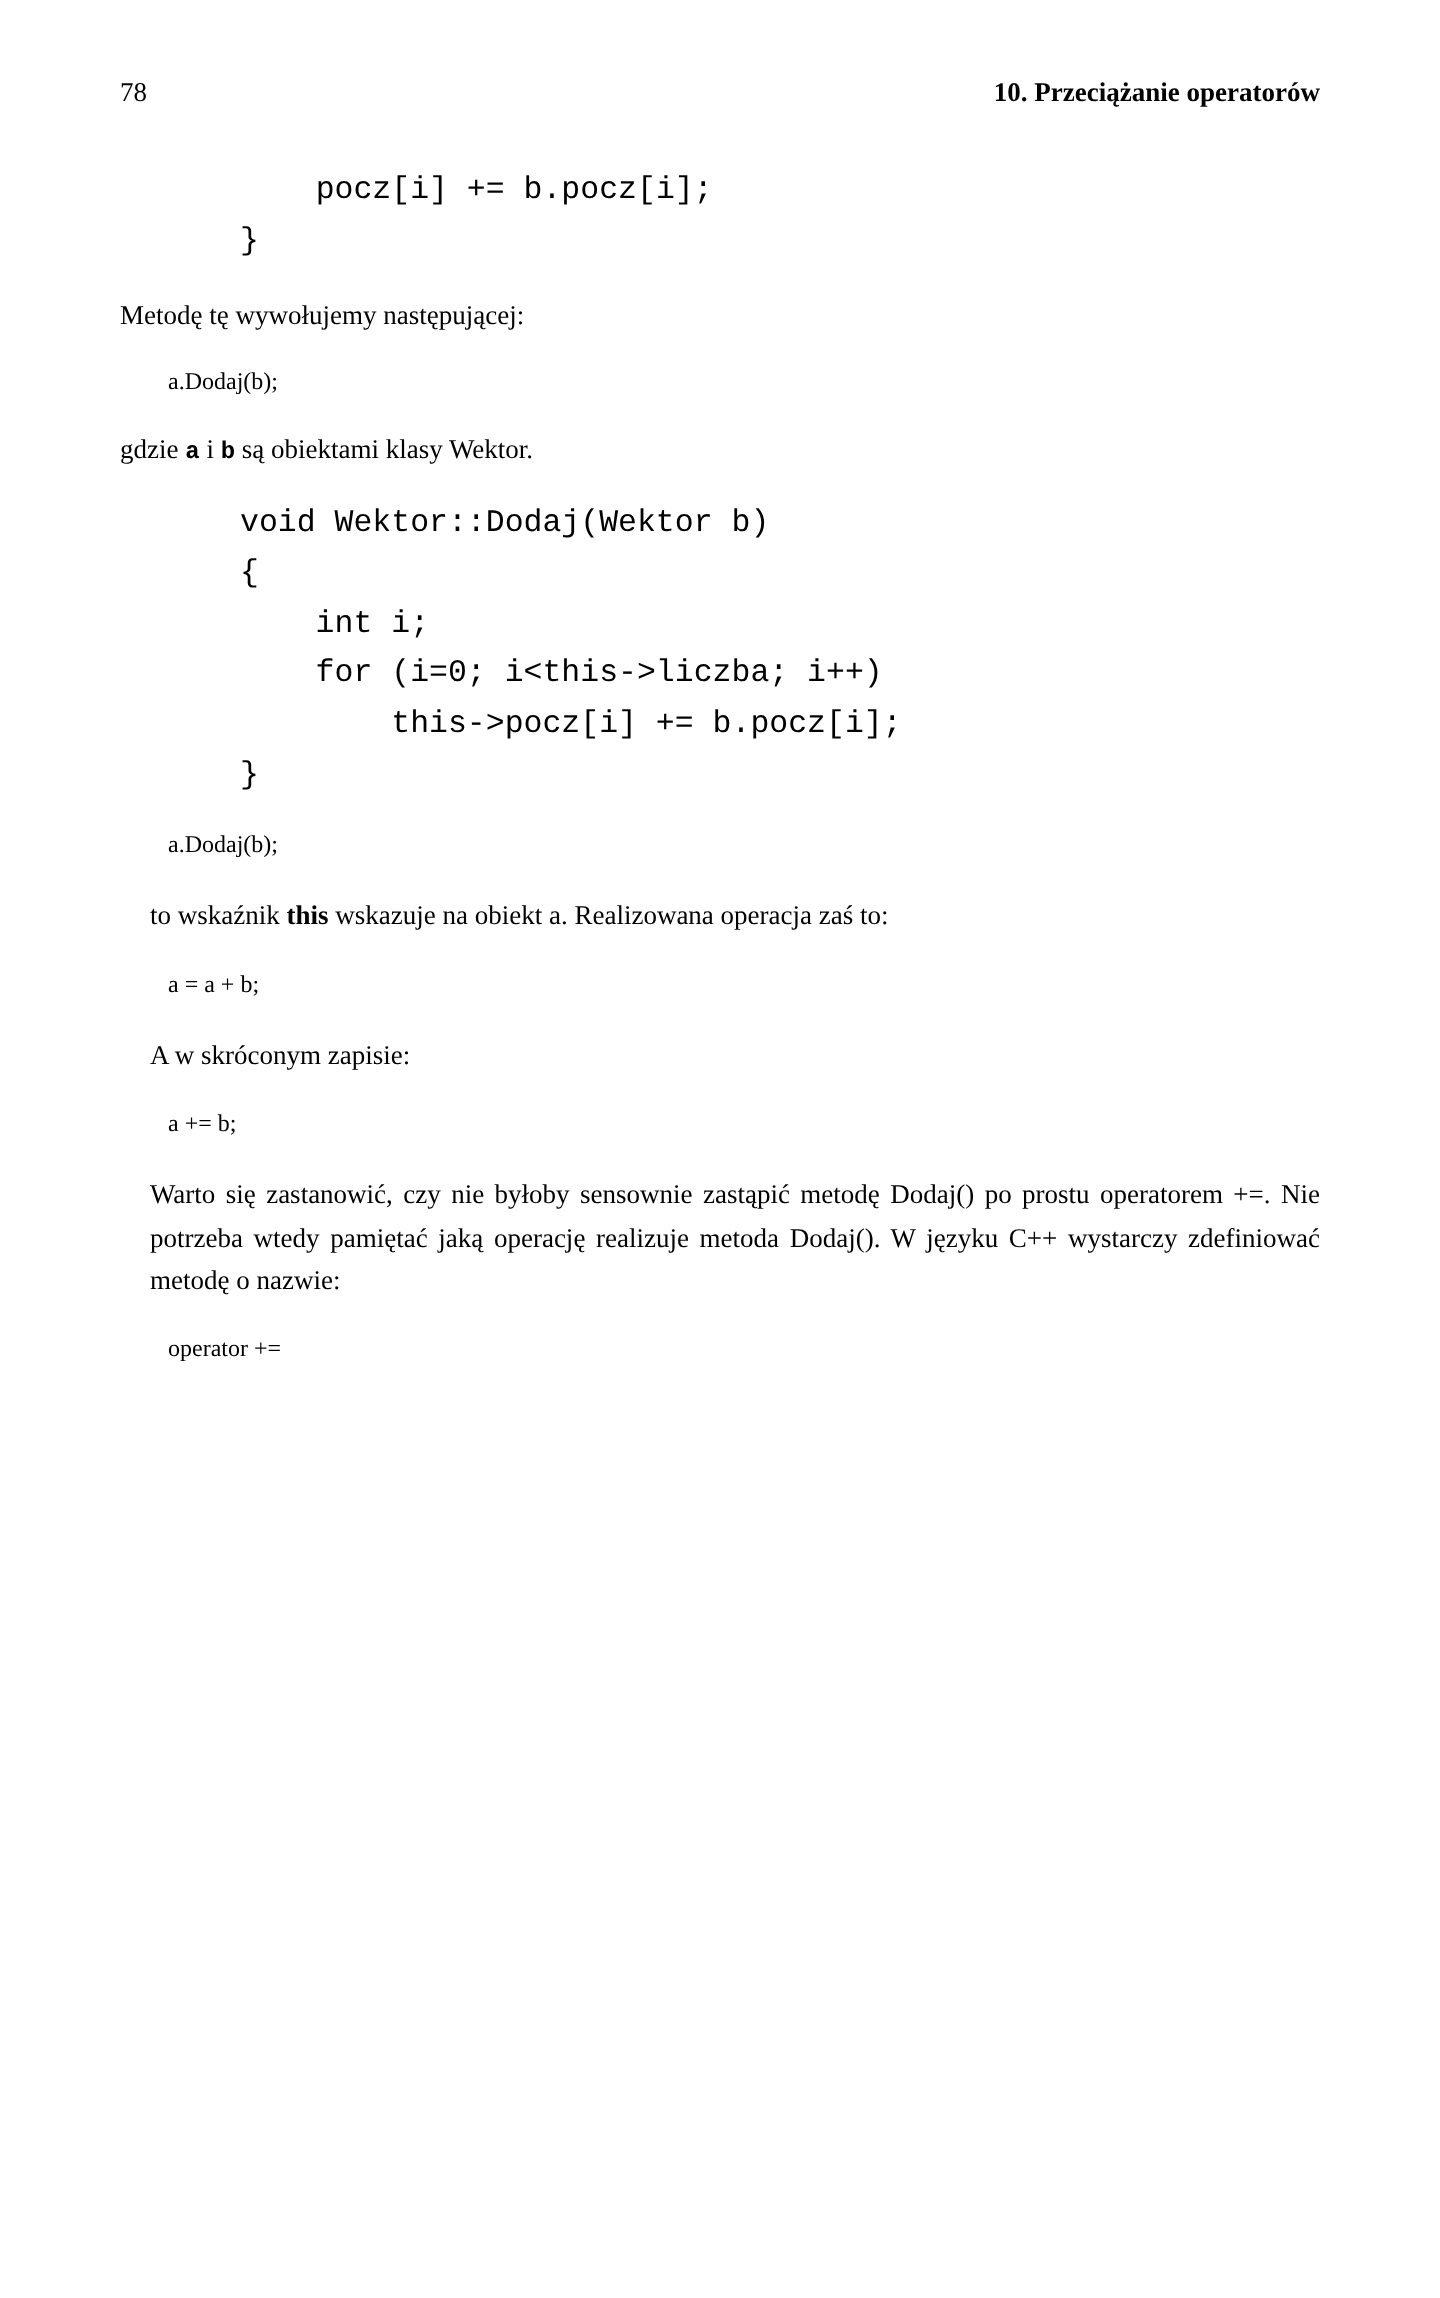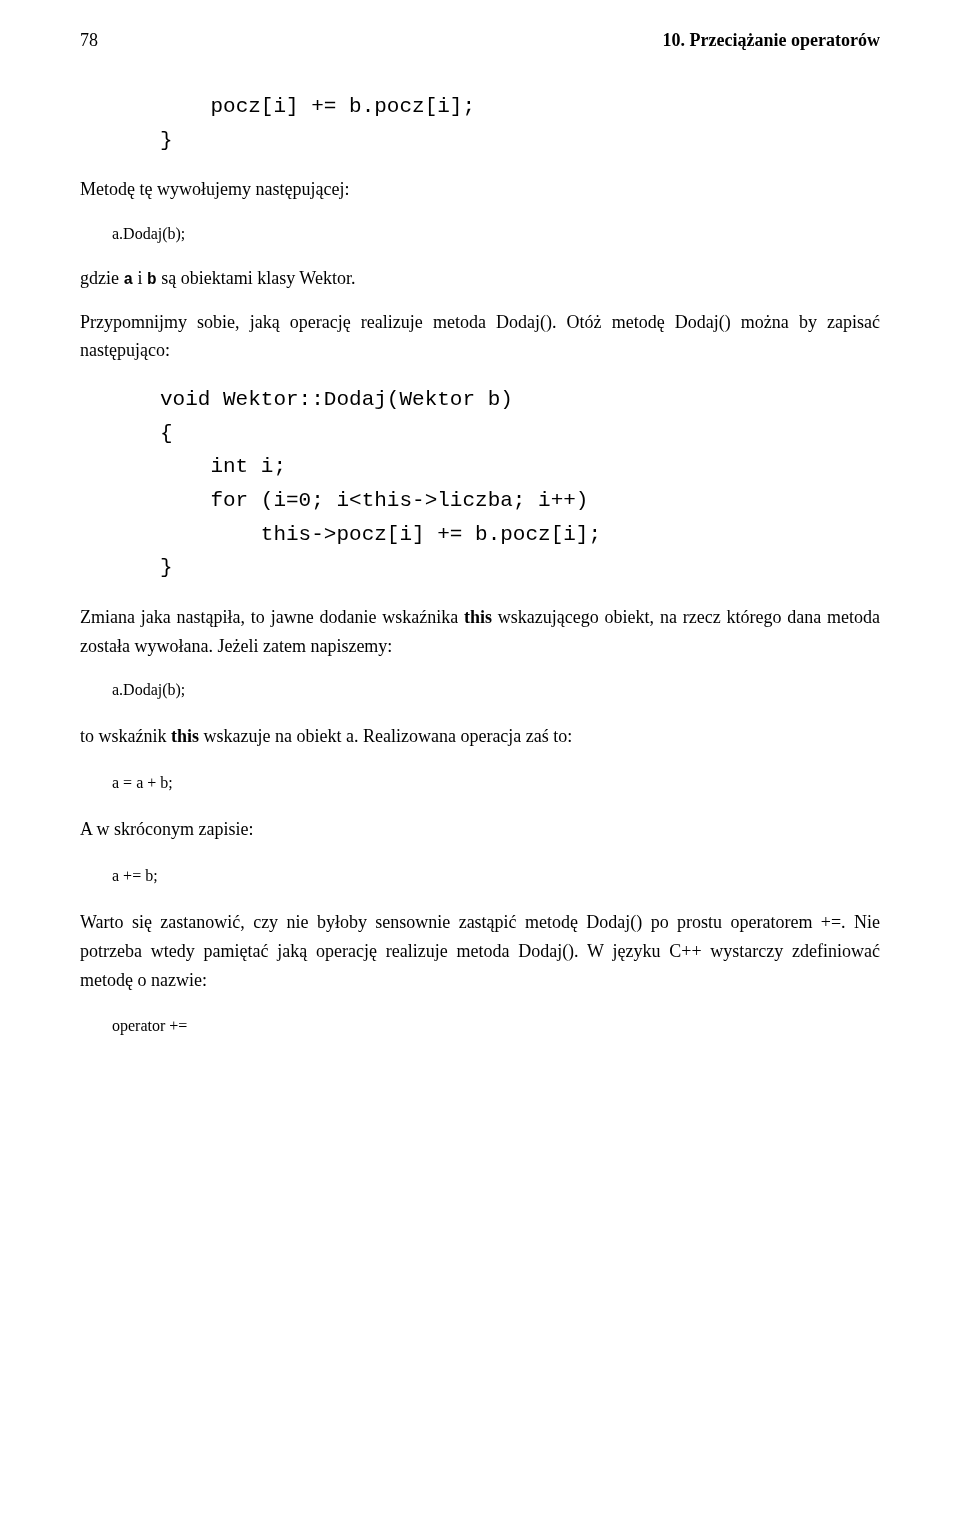--- a/index.html
+++ b/index.html
@@ -14,21 +14,21 @@
       font-family: 'Times New Roman', Times, serif;
       font-size: 18px;
       line-height: 1.5;
       width: 960px;
       min-height: 1532px;
     }
 
     .page {
       width: 960px;
       min-height: 1532px;
-      padding: 27px 80px 60px 80px;
+      padding: 48px 80px 60px 80px;
       position: relative;
     }
 
     .page-header {
       display: flex;
       justify-content: space-between;
       align-items: baseline;
       margin-bottom: 36px;
       border-bottom: none;
     }
@@ -69,20 +69,21 @@
       text-align: justify;
     }
 
     .text-bold {
       font-weight: bold;
     }
 
     .section-gap {
       margin-top: 20px;
       margin-bottom: 20px;
+      margin-left: 20px;
     }
 
     .code-single {
       font-family: Liberation Serif, serif;
       font-size: 16px;
       margin: 18px 0 18px 32px;
       display: block;
     }
   </style>
 </head>
@@ -103,34 +104,28 @@
     <p class="text-paragraph">
       <span>Metodę tę wywołujemy następującej:</span>
     </p>
 
     <span class="code-single">a.Dodaj(b);</span>
 
     <p class="text-paragraph">
       <span>gdzie </span><span class="code-inline text-bold">a</span><span> i </span><span class="code-inline text-bold">b</span><span> są obiektami klasy Wektor.</span>
     </p>
 
-    <p class="text-paragraph">
-      <span>Przypomnijmy sobie, jaką operację realizuje metoda Dodaj(). Otóż metodę Dodaj() można by zapisać następująco:</span>
-    </p>
 
     <div class="code-block">void Wektor::Dodaj(Wektor b)
 {
     int i;
     for (i=0; i&lt;this-&gt;liczba; i++)
         this-&gt;pocz[i] += b.pocz[i];
 }</div>
 
-    <p class="text-paragraph">
-      <span>Zmiana jaka nastąpiła, to jawne dodanie wskaźnika </span><span class="text-bold">this</span><span> wskazującego obiekt, na rzecz którego dana metoda została wywołana. Jeżeli zatem napiszemy:</span>
-    </p>
 
     <span class="code-single">a.Dodaj(b);</span>
 
     <p class="text-paragraph section-gap">
       <span>to wskaźnik </span><span class="text-bold">this</span><span> wskazuje na obiekt a. Realizowana operacja zaś to:</span>
     </p>
 
     <span class="code-single">a = a + b;</span>
 
     <p class="text-paragraph section-gap">

